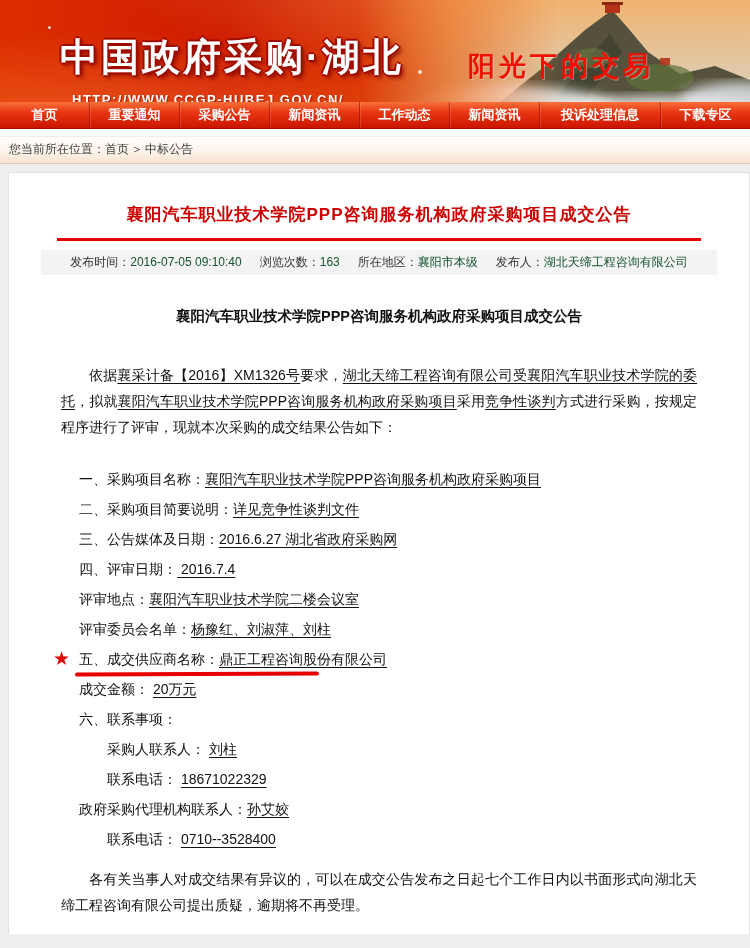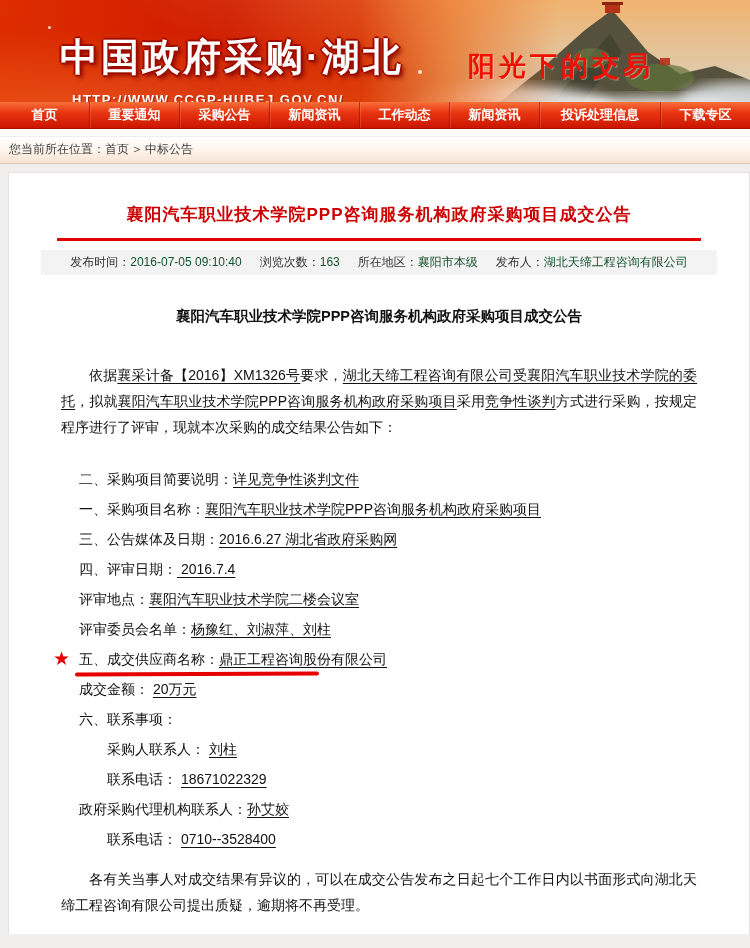--- a/index.html
+++ b/index.html
@@ -148,22 +148,22 @@
       <span class="grp"><span>所在地区：</span><span class="v">襄阳市本级</span></span>
       <span class="grp"><span>发布人：</span><span class="v">湖北天缔工程咨询有限公司</span></span>
     </div>
 
     <article class="doc">
       <h2 class="body-title">襄阳汽车职业技术学院PPP咨询服务机构政府采购项目成交公告</h2>
 
       <p class="intro"><span>依据</span><span class="u">襄采计备【2016】XM1326号</span><span>要求，</span><span class="u">湖北天缔工程咨询有限公司受襄阳汽车职业技术学院的委托</span><span>，拟就</span><span class="u">襄阳汽车职业技术学院PPP咨询服务机构政府采购项目</span><span>采用</span><span class="u">竞争性谈判</span><span>方式进行采购，按规定程序进行了评审，现就本次采购的成交结果公告如下：</span></p>
 
       <div class="rows">
+        <div class="row"><span class="label">一、采购项目名称：</span><span class="value">襄阳汽车职业技术学院PPP咨询服务机构政府采购项目</span></div>
         <div class="row"><span class="label">二、采购项目简要说明：</span><span class="value">详见竞争性谈判文件</span></div>
-        <div class="row"><span class="label">一、采购项目名称：</span><span class="value">襄阳汽车职业技术学院PPP咨询服务机构政府采购项目</span></div>
         <div class="row"><span class="label">三、公告媒体及日期：</span><span class="value">2016.6.27 湖北省政府采购网</span></div>
         <div class="row"><span class="label">四、评审日期：</span><span class="value"> 2016.7.4</span></div>
         <div class="row"><span class="label">评审地点：</span><span class="value">襄阳汽车职业技术学院二楼会议室</span></div>
         <div class="row"><span class="label">评审委员会名单：</span><span class="value">杨豫红、刘淑萍、刘柱</span></div>
         <div class="row">
           <span class="star">★</span>
           <span class="label">五、成交供应商名称：</span><span class="value">鼎正工程咨询股份有限公司</span>
           <span class="red-annotation"></span>
         </div>
         <div class="row"><span class="label">成交金额： </span><span class="value">20万元</span></div>

